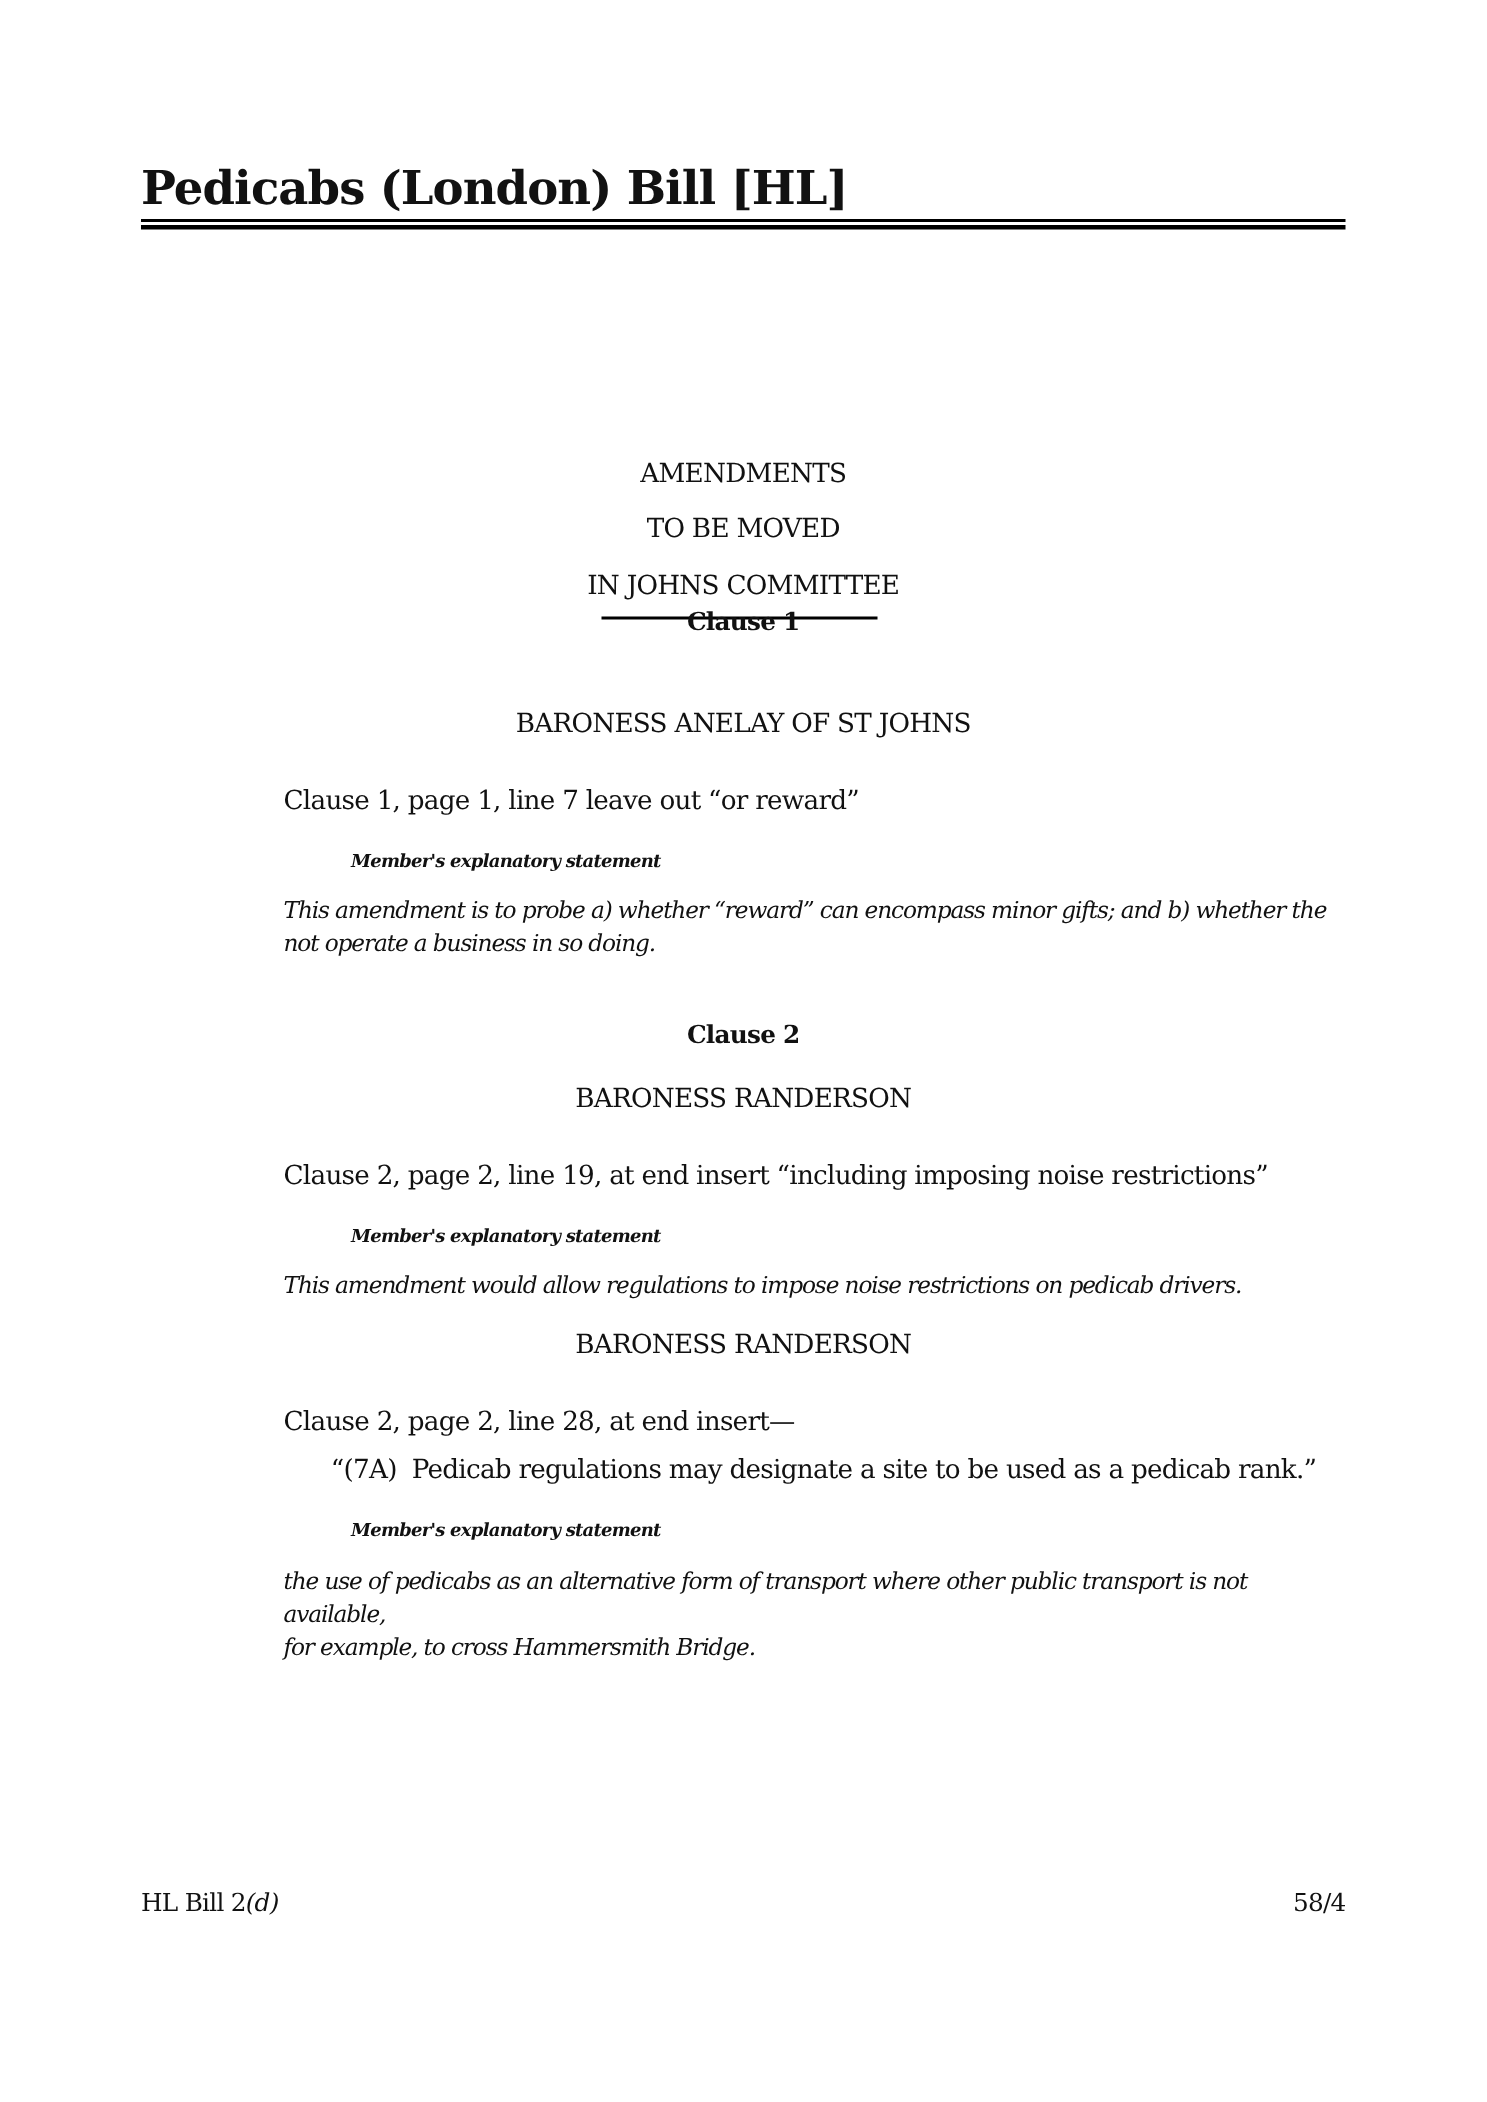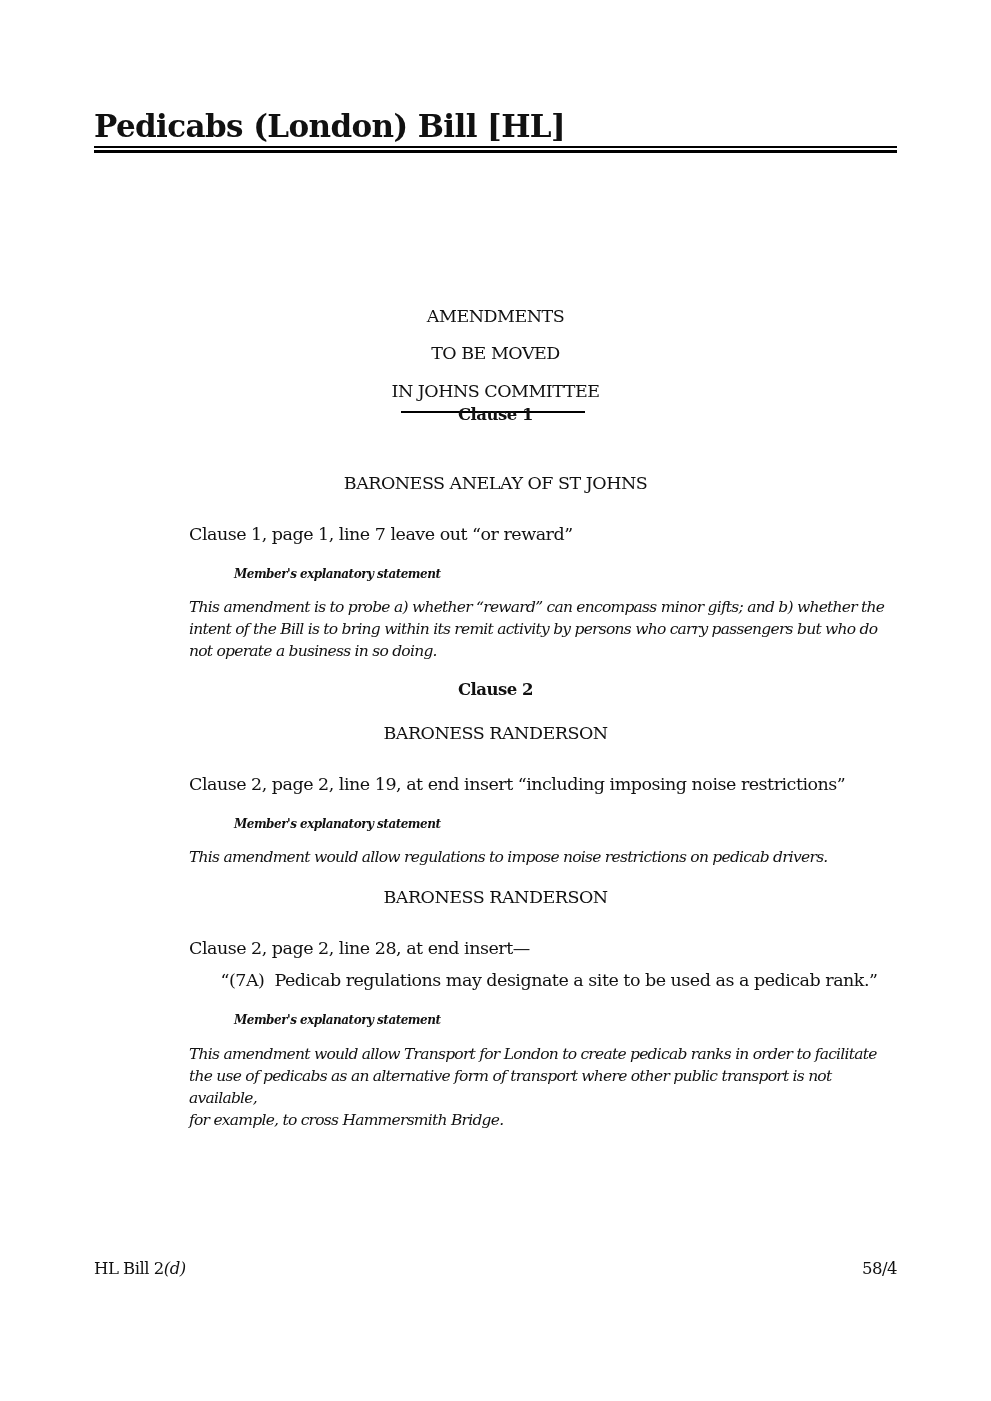--- a/index.html
+++ b/index.html
@@ -40,40 +40,38 @@
   <div class="abs center" style="top:341px;">TO BE MOVED</div>
   <div class="abs center" style="top:379px;">IN JOHNS COMMITTEE</div>
   <div class="abs committee-rule"></div>
 
   <div class="abs center centerbold" style="top:403px;">Clause 1</div>
   <div class="abs center" style="top:471px;">BARONESS ANELAY OF ST JOHNS</div>
   <div class="abs para" style="top:522px;">Clause 1, page 1, line 7 leave out “or reward”</div>
   <div class="abs stmt-head" style="top:563px;">Member's explanatory statement</div>
   <div class="abs stmt-body" style="top:584px;">
     <div>This amendment is to probe a) whether “reward” can encompass minor gifts; and b) whether the</div>
-    <div>intent of the Bill is to bring within its remit activity by persons who carry passengers but who do</div>
     <div>not operate a business in so doing.</div>
   </div>
 
   <div class="abs center centerbold" style="top:678px;">Clause 2</div>
   <div class="abs center" style="top:721px;">BARONESS RANDERSON</div>
   <div class="abs para" style="top:772px;">Clause 2, page 2, line 19, at end insert “including imposing noise restrictions”</div>
   <div class="abs stmt-head" style="top:813px;">Member's explanatory statement</div>
   <div class="abs stmt-body" style="top:834px;">
     <div>This amendment would allow regulations to impose noise restrictions on pedicab drivers.</div>
   </div>
 
   <div class="abs center" style="top:885px;">BARONESS RANDERSON</div>
   <div class="abs para" style="top:936px;">Clause 2, page 2, line 28, at end insert—</div>
   <div class="abs insert" style="top:968px;text-align:center;">
     <span class="num">“(7A)</span><span>Pedicab regulations may designate a site to be used as a pedicab rank.”</span>
   </div>
   <div class="abs stmt-head" style="top:1009px;">Member's explanatory statement</div>
   <div class="abs stmt-body" style="top:1031px;">
-    <div>This amendment would allow Transport for London to create pedicab ranks in order to facilitate</div>
     <div>the use of pedicabs as an alternative form of transport where other public transport is not available,</div>
     <div>for example, to cross Hammersmith Bridge.</div>
   </div>
 
   <div class="abs footer-left"><span>HL Bill 2</span><i>(d)</i></div>
   <div class="abs footer-right">58/4</div>
 
 </div>
 
 </body></html>

